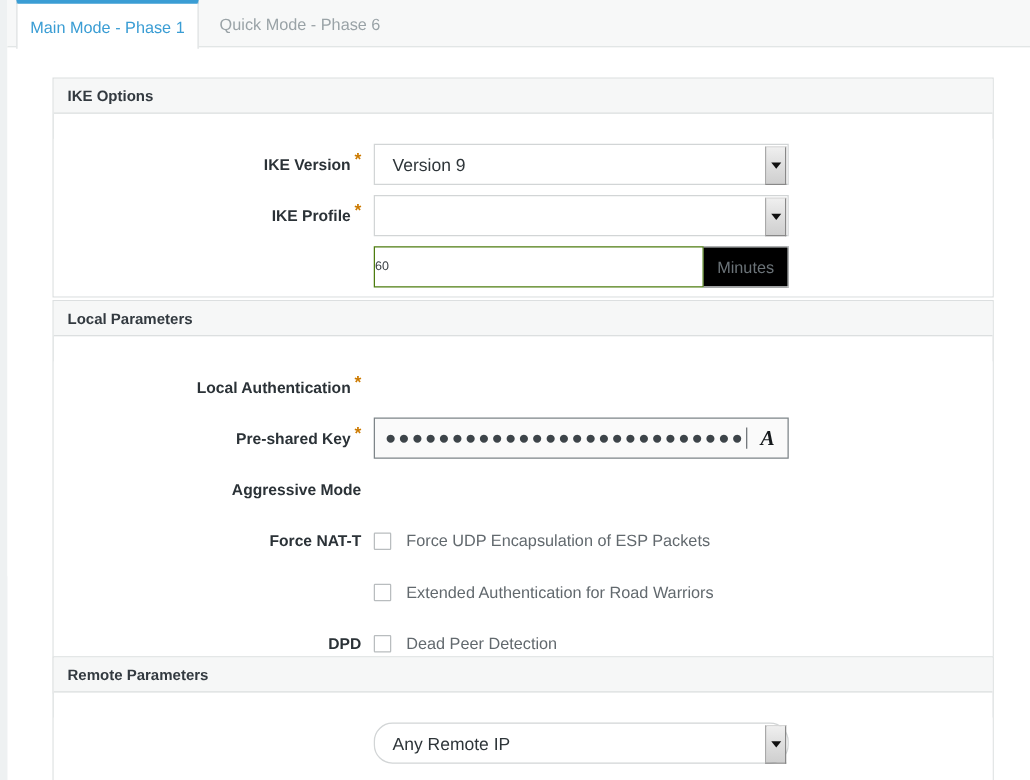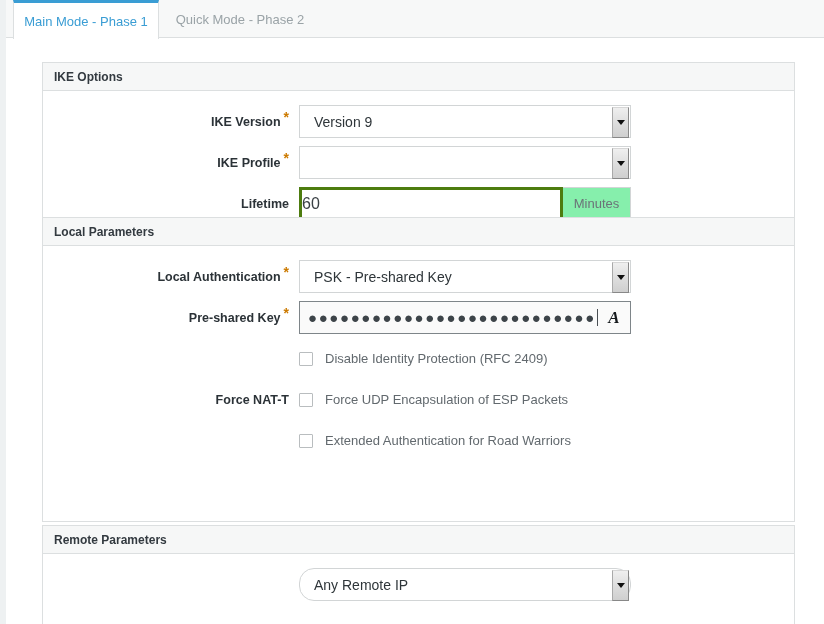--- a/index.html
+++ b/index.html
@@ -79,21 +79,21 @@
     font-weight: bold;
     font-size: 12px;
     color: #333a40;
   }
   .panel-body { padding: 0; background: #fff; }
 
   .row {
     position: relative;
     height: 41px;
   }
-  .row.first { margin-top: 10px; }
+  .row.first { margin-top: 20px; }
 
   .flabel {
     position: absolute;
     left: 0; top: 0;
     width: 246px;
     height: 100%;
     display: flex;
     align-items: center;
     justify-content: flex-end;
     font-weight: bold;
@@ -149,31 +149,31 @@
   .caret {
     width: 0; height: 0;
     border-left: 4px solid transparent;
     border-right: 4px solid transparent;
     border-top: 5px solid #101010;
   }
 
   
   .txt {
     height: 33px;
-    border: 3px solid #4d7c0f;
+    border: 1px solid #4d7c0f;
     background: #fff;
     display: flex;
     align-items: center;
-    font-size: 16px;
+    font-size: 10px;
     color: #3a4045;
   }
   .addon {
     height: 33px;
     min-width: 68px;
-    background: #86efac;
+    background: #000000;
     border: 1px solid #d2d5d6;
     border-left: none;
     display: flex;
     align-items: center;
     justify-content: center;
     font-size: 13px;
     color: #6b7378;
     cursor: pointer;
   }
   .inline { display: flex; align-items: flex-start; }
@@ -248,21 +248,21 @@
 </head>
 <body>
 
 <div class="page">
 
   <div class="tabstrip">
     <div class="tab tab-active">
       <span>Main Mode - Phase 1</span>
     </div>
     <div class="tab tab-inactive">
-      <span>Quick Mode - Phase 2</span>
+      <span>Quick Mode - Phase 6</span>
     </div>
   </div>
 
   <div class="content">
 
     <div class="panel" style="top:24px;text-align:center;">
       <div class="panel-head">
         <span>IKE Options</span>
       </div>
       <div class="panel-body" style="height:126px;">
@@ -290,99 +290,96 @@
           <div class="fieldwrap">
             <div class="sel" style="width:332px;">
               <span class="sel-btn">
                 <span class="caret"></span>
               </span>
             </div>
           </div>
         </div>
 
         <div class="row">
-          <div class="flabel">
-            <span>Lifetime</span>
-          </div>
           <div class="fieldwrap">
             <div class="inline">
               <div class="txt" style="width:264px;">
                 <span>60</span>
               </div>
               <div class="addon">
                 <span>Minutes</span>
               </div>
             </div>
           </div>
         </div>
 
       </div>
     </div>
 
-    <div class="panel" style="top:179px;">
+    <div class="panel" style="top:202px;">
       <div class="panel-head">
         <span>Local Parameters</span>
       </div>
       <div class="panel-body" style="height:265px;">
 
         <div class="row first">
           <div class="flabel">
             <span>Local Authentication</span>
             <span class="req">*</span>
-          </div>
-          <div class="fieldwrap">
-            <div class="sel" style="width:332px;">
-              <span class="sel-text">PSK - Pre-shared Key</span>
-              <span class="sel-btn">
-                <span class="caret"></span>
-              </span>
-            </div>
           </div>
         </div>
 
         <div class="row">
           <div class="flabel">
             <span>Pre-shared Key</span>
             <span class="req">*</span>
           </div>
           <div class="fieldwrap">
             <div class="pw-group">
               <div class="pw-input">
                 <span class="dots">●●●●●●●●●●●●●●●●●●●●●●●●●●●</span>
                 <span class="caretbar"></span>
               </div>
               <div class="pw-icon">A</div>
             </div>
           </div>
         </div>
 
         <div class="row">
-          <div class="cbwrap">
-            <span class="cbox"></span>
-            <span class="cblabel">Disable Identity Protection (RFC 2409)</span>
+          <div class="flabel">
+            <span>Aggressive Mode</span>
           </div>
         </div>
 
         <div class="row">
           <div class="flabel">
             <span>Force NAT-T</span>
           </div>
           <div class="cbwrap">
             <span class="cbox"></span>
             <span class="cblabel">Force UDP Encapsulation of ESP Packets</span>
           </div>
         </div>
 
         <div class="row">
           <div class="cbwrap">
             <span class="cbox"></span>
             <span class="cblabel">Extended Authentication for Road Warriors</span>
           </div>
         </div>
 
+        <div class="row">
+          <div class="flabel">
+            <span>DPD</span>
+          </div>
+          <div class="cbwrap">
+            <span class="cbox"></span>
+            <span class="cblabel">Dead Peer Detection</span>
+          </div>
+        </div>
 
       </div>
     </div>
 
     <div class="panel" style="top:487px;">
       <div class="panel-head">
         <span>Remote Parameters</span>
       </div>
       <div class="panel-body" style="height:70px;">
 

